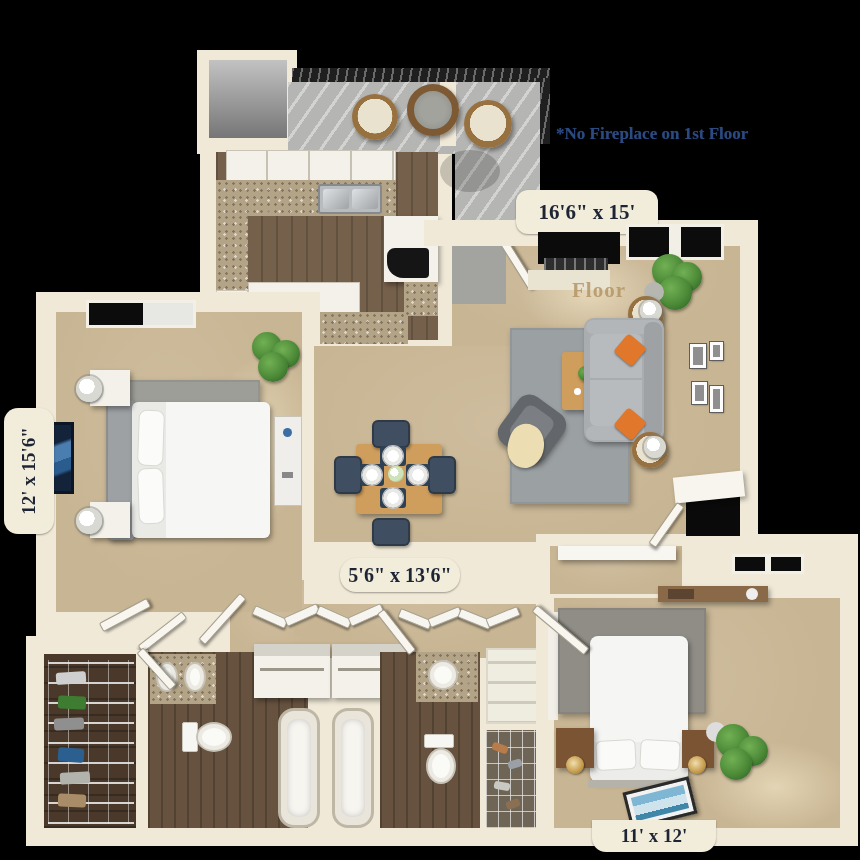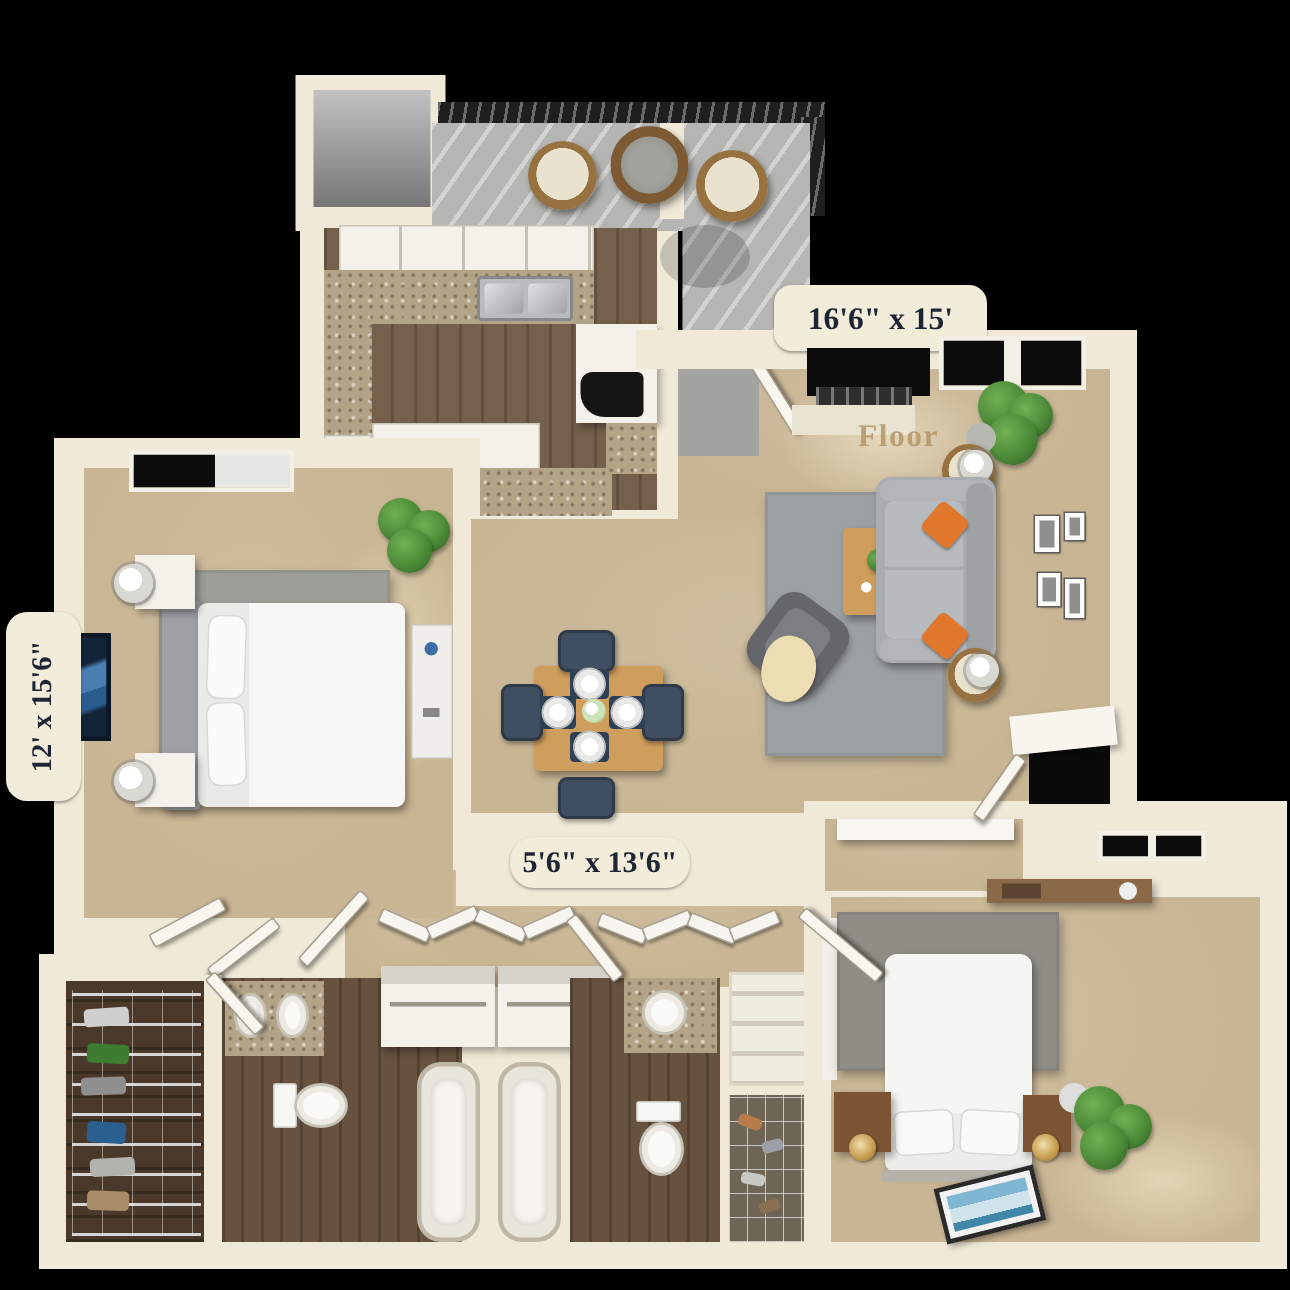--- a/index.html
+++ b/index.html
@@ -278,14 +278,18 @@
   <div class="win" style="left:732px;top:554px;width:72px;height:20px;background:linear-gradient(90deg,#0c0c0c 0 46%,#f2efe6 46% 54%,#0c0c0c 54%);"></div>
   <div class="door" style="left:556px;top:596px;width:9px;height:68px;transform:rotate(-50deg);"></div>
 
   <div style="left:686px;top:496px;width:54px;height:40px;background:#0a0a0a;"></div>
   <div class="shadow" style="left:674px;top:474px;width:70px;height:26px;background:#f7f5ee;transform:rotate(-6deg);"></div>
   <div class="door" style="left:662px;top:500px;width:9px;height:50px;transform:rotate(35deg);"></div>
 
   <div class="tab lbl" style="left:4px;top:408px;width:50px;height:126px;border-radius:14px;font-size:19px;">
     <span class="vtext">12' x 15'6"</span>
   </div>
+  <div class="tab lbl" style="left:592px;top:820px;width:124px;height:32px;border-radius:0 0 14px 14px;font-size:19px;">
+    <span>11' x 12'</span>
+  </div>
+  <div class="lbl" style="left:556px;top:124px;font-size:17px;font-weight:700;color:var(--note-text,#2b4a80);text-shadow:0 0 1px rgba(43,74,128,.55);">*No Fireplace on 1st Floor</div>
 
 </div>
 
 </body></html>

